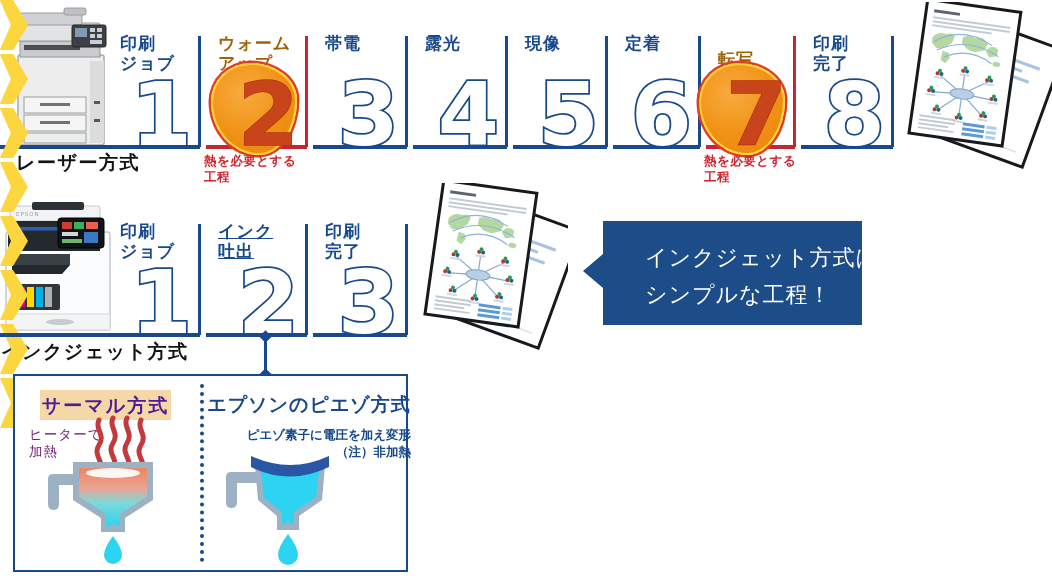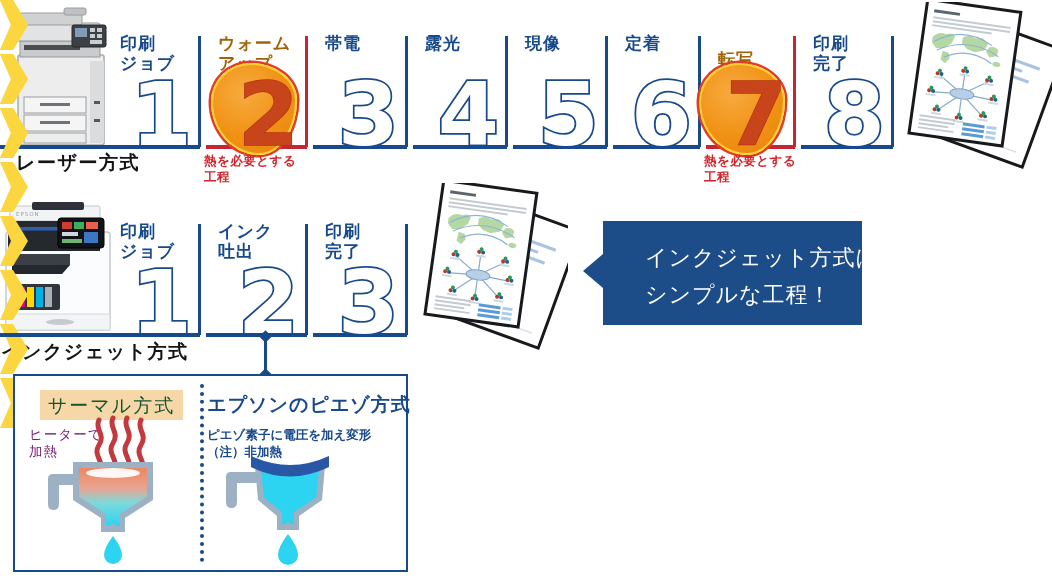--- a/index.html
+++ b/index.html
@@ -18,25 +18,25 @@
   .note{position:absolute;color:#d1242b;font-weight:bold;font-size:12.5px;line-height:16px;letter-spacing:.5px;}
   .method-label{position:absolute;color:#141414;font-weight:bold;font-size:19px;letter-spacing:1.5px;white-space:nowrap;}
   .callout{position:absolute;left:603px;top:221px;width:259px;height:104px;background:#1d4d88;}
   .callout .tip{position:absolute;left:-20px;top:33px;width:0;height:0;
       border-top:17px solid transparent;border-bottom:17px solid transparent;border-right:20px solid #1d4d88;}
   .callout .txt{position:absolute;left:42px;top:18px;color:#fff;font-weight:normal;font-size:22px;line-height:37px;letter-spacing:1px;white-space:nowrap;}
   .connector-line{position:absolute;left:264px;top:336px;width:3px;height:40px;background:#17498c;}
   .connector-dot{position:absolute;width:9px;height:9px;background:#17498c;transform:rotate(45deg);}
   .cmp-box{position:absolute;left:13px;top:374px;width:395px;height:198px;border:2.5px solid #17498c;background:#fff;box-sizing:border-box;}
   .cmp-divider{position:absolute;left:185px;top:8px;height:178px;width:0;border-left:4px dotted #17498c;}
-  .thermal-title{position:absolute;left:25px;top:14px;width:143px;height:30px;background:#f6d7a8;
-      color:#14532d;font-weight:normal;font-size:19px;line-height:30px;text-align:center;letter-spacing:2px;}
+  .thermal-title{position:absolute;left:25px;top:14px;width:131px;height:30px;background:#f6d7a8;
+      color:#4c1d95;font-weight:bold;font-size:19px;line-height:30px;text-align:center;letter-spacing:2px;}
   .thermal-desc{position:absolute;left:14px;top:50px;color:#701a75;font-weight:normal;font-size:13.5px;line-height:17px;letter-spacing:1px;}
   .piezo-title{position:absolute;left:192px;top:16px;width:204px;text-align:center;color:#17498c;font-weight:bold;font-size:19px;letter-spacing:1px;white-space:nowrap;}
-  .piezo-desc{position:absolute;left:192px;top:50px;width:204px;text-align:left;color:#17498c;font-weight:bold;font-size:12.5px;line-height:17px;}
+  .piezo-desc{position:absolute;left:192px;top:50px;width:204px;text-align:right;color:#17498c;font-weight:bold;font-size:12.5px;line-height:17px;}
 </style>
 </head>
 <body>
 
 <div id="stage">
 
   <svg width="0" height="0" style="position:absolute" aria-hidden="true">
     <defs>
       <g id="docstack-art">
         <g transform="rotate(20 100 95)">
@@ -283,21 +283,21 @@
         <div>ジョブ</div>
       </div>
       <div class="step-num" style="left: 88px; top: 259px;"><svg width="110" height="80" viewBox="0 0 110 80">
           <text x="104" y="74" text-anchor="end" font-family="DejaVu Sans, sans-serif" font-weight="bold" font-size="88" paint-order="stroke" fill="#ffffff" stroke="#17498c" stroke-width="3.5">1</text>
         </svg></div>
       <div class="arrow" style="left: 191px; top: 258px;"><svg width="28" height="50" viewBox="0 0 28 50">
           <polygon points="0,0 13,0 28,25 13,50 0,50 11,25" fill="#fbd63f"></polygon>
         </svg></div>
       <div class="vline" style="left: 305px; top: 224px; height: 111px;"></div>
       <div class="bline" style="left: 206px; top: 333px; width: 101px;"></div>
-      <div class="step-label" style="left: 218px; top: 221px;">
+      <div class="step-label" style="left: 218px; top: 221px; text-decoration: underline;">
         <div>インク</div>
         <div>吐出</div>
       </div>
       <div class="step-num" style="left: 195px; top: 259px;"><svg width="110" height="80" viewBox="0 0 110 80">
           <text x="104" y="74" text-anchor="end" font-family="DejaVu Sans, sans-serif" font-weight="bold" font-size="88" paint-order="stroke" fill="#ffffff" stroke="#17498c" stroke-width="3.5">2</text>
         </svg></div>
       <div class="arrow" style="left: 298px; top: 258px;"><svg width="28" height="50" viewBox="0 0 28 50">
           <polygon points="0,0 13,0 28,25 13,50 0,50 11,25" fill="#fbd63f"></polygon>
         </svg></div>
       <div class="vline" style="left: 405px; top: 224px; height: 111px;"></div>

